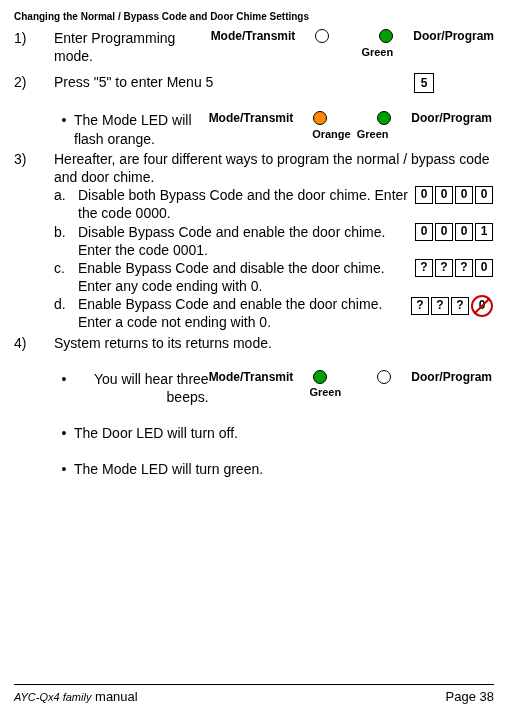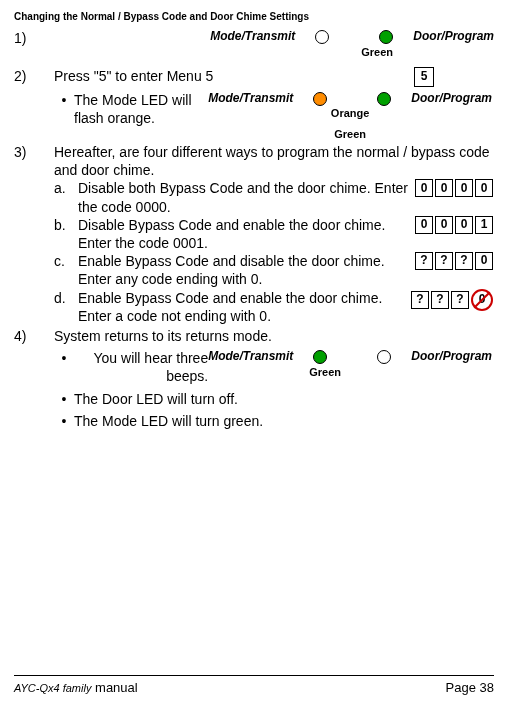--- a/index.html
+++ b/index.html
@@ -27,21 +27,21 @@
       width: 40px;
       flex-shrink: 0;
     }
     .content-col {
       flex: 1;
     }
     .text-block { position: relative; }
     .bullet-row {
       display: flex;
       align-items: flex-start;
-      margin-top: 4px;
+      margin-top: 18px;
     }
     .bullet {
       width: 20px;
       text-align: center;
       flex-shrink: 0;
     }
     .bullet::before { content: "•"; }
     .letter-col {
       width: 24px;
       flex-shrink: 0;
@@ -115,28 +115,27 @@
     .float-right {
       float: right;
       margin-left: 6px;
     }
     .led-wrap {
       display: inline-block;
       text-align: center;
     }
     .led-pair {
       display: flex;
-      align-items: center;
+      align-items: flex-start;
       gap: 20px;
       white-space: nowrap;
-      font-style: italic;
     }
     .footer {
       position: absolute;
-      bottom: 20px;
+      bottom: 11px;
       left: 14px;
       right: 14px;
       border-top: 1px solid #000;
       padding-top: 4px;
       display: flex;
       justify-content: space-between;
       font-size: 13px;
     }
     .footer .manual-label { font-size: 13px; }
     .step3-item {
@@ -159,20 +158,21 @@
     <div class="float-right led-wrap">
       <div class="led-pair">
         <span class="led-indicator">Mode/Transmit</span>
         <span class="circle"></span>
         <span style="width:10px;"></span>
         <span class="circle fill-green"></span>
         <span class="led-indicator">Door/Program</span>
       </div>
       <div class="color-label" style="margin-left:50px;">Green</div>
     </div>
+    <span>Enter Programming mode.</span>
   </div>
 </div>
 
 <div class="section-gap"></div>
 
 <div class="row clearfix">
   <div class="num-col">2)</div>
   <div class="content-col">
     <div style="display:flex; justify-content:space-between; align-items:flex-start;">
       <span>Press "5" to enter Menu 5</span>
@@ -183,21 +183,21 @@
       <div class="sub-content" style="display:flex; justify-content:space-between; align-items:flex-start;">
         <span style="max-width:180px;">The Mode LED will flash orange.</span>
         <div class="led-wrap">
           <div class="led-pair">
             <span class="led-indicator">Mode/Transmit</span>
             <span class="circle fill-orange"></span>
             <span style="width:10px;"></span>
             <span class="circle fill-green"></span>
             <span class="led-indicator">Door/Program</span>
           </div>
-          <div style="display:flex; justify-content:center; gap:6px;flex-direction:column;">
+          <div style="display:flex; justify-content:center; gap:6px;">
             <span class="color-label">Orange</span>
             <span class="color-label">Green</span>
           </div>
         </div>
       </div>
     </div>
   </div>
 </div>
 
 <div class="row">

